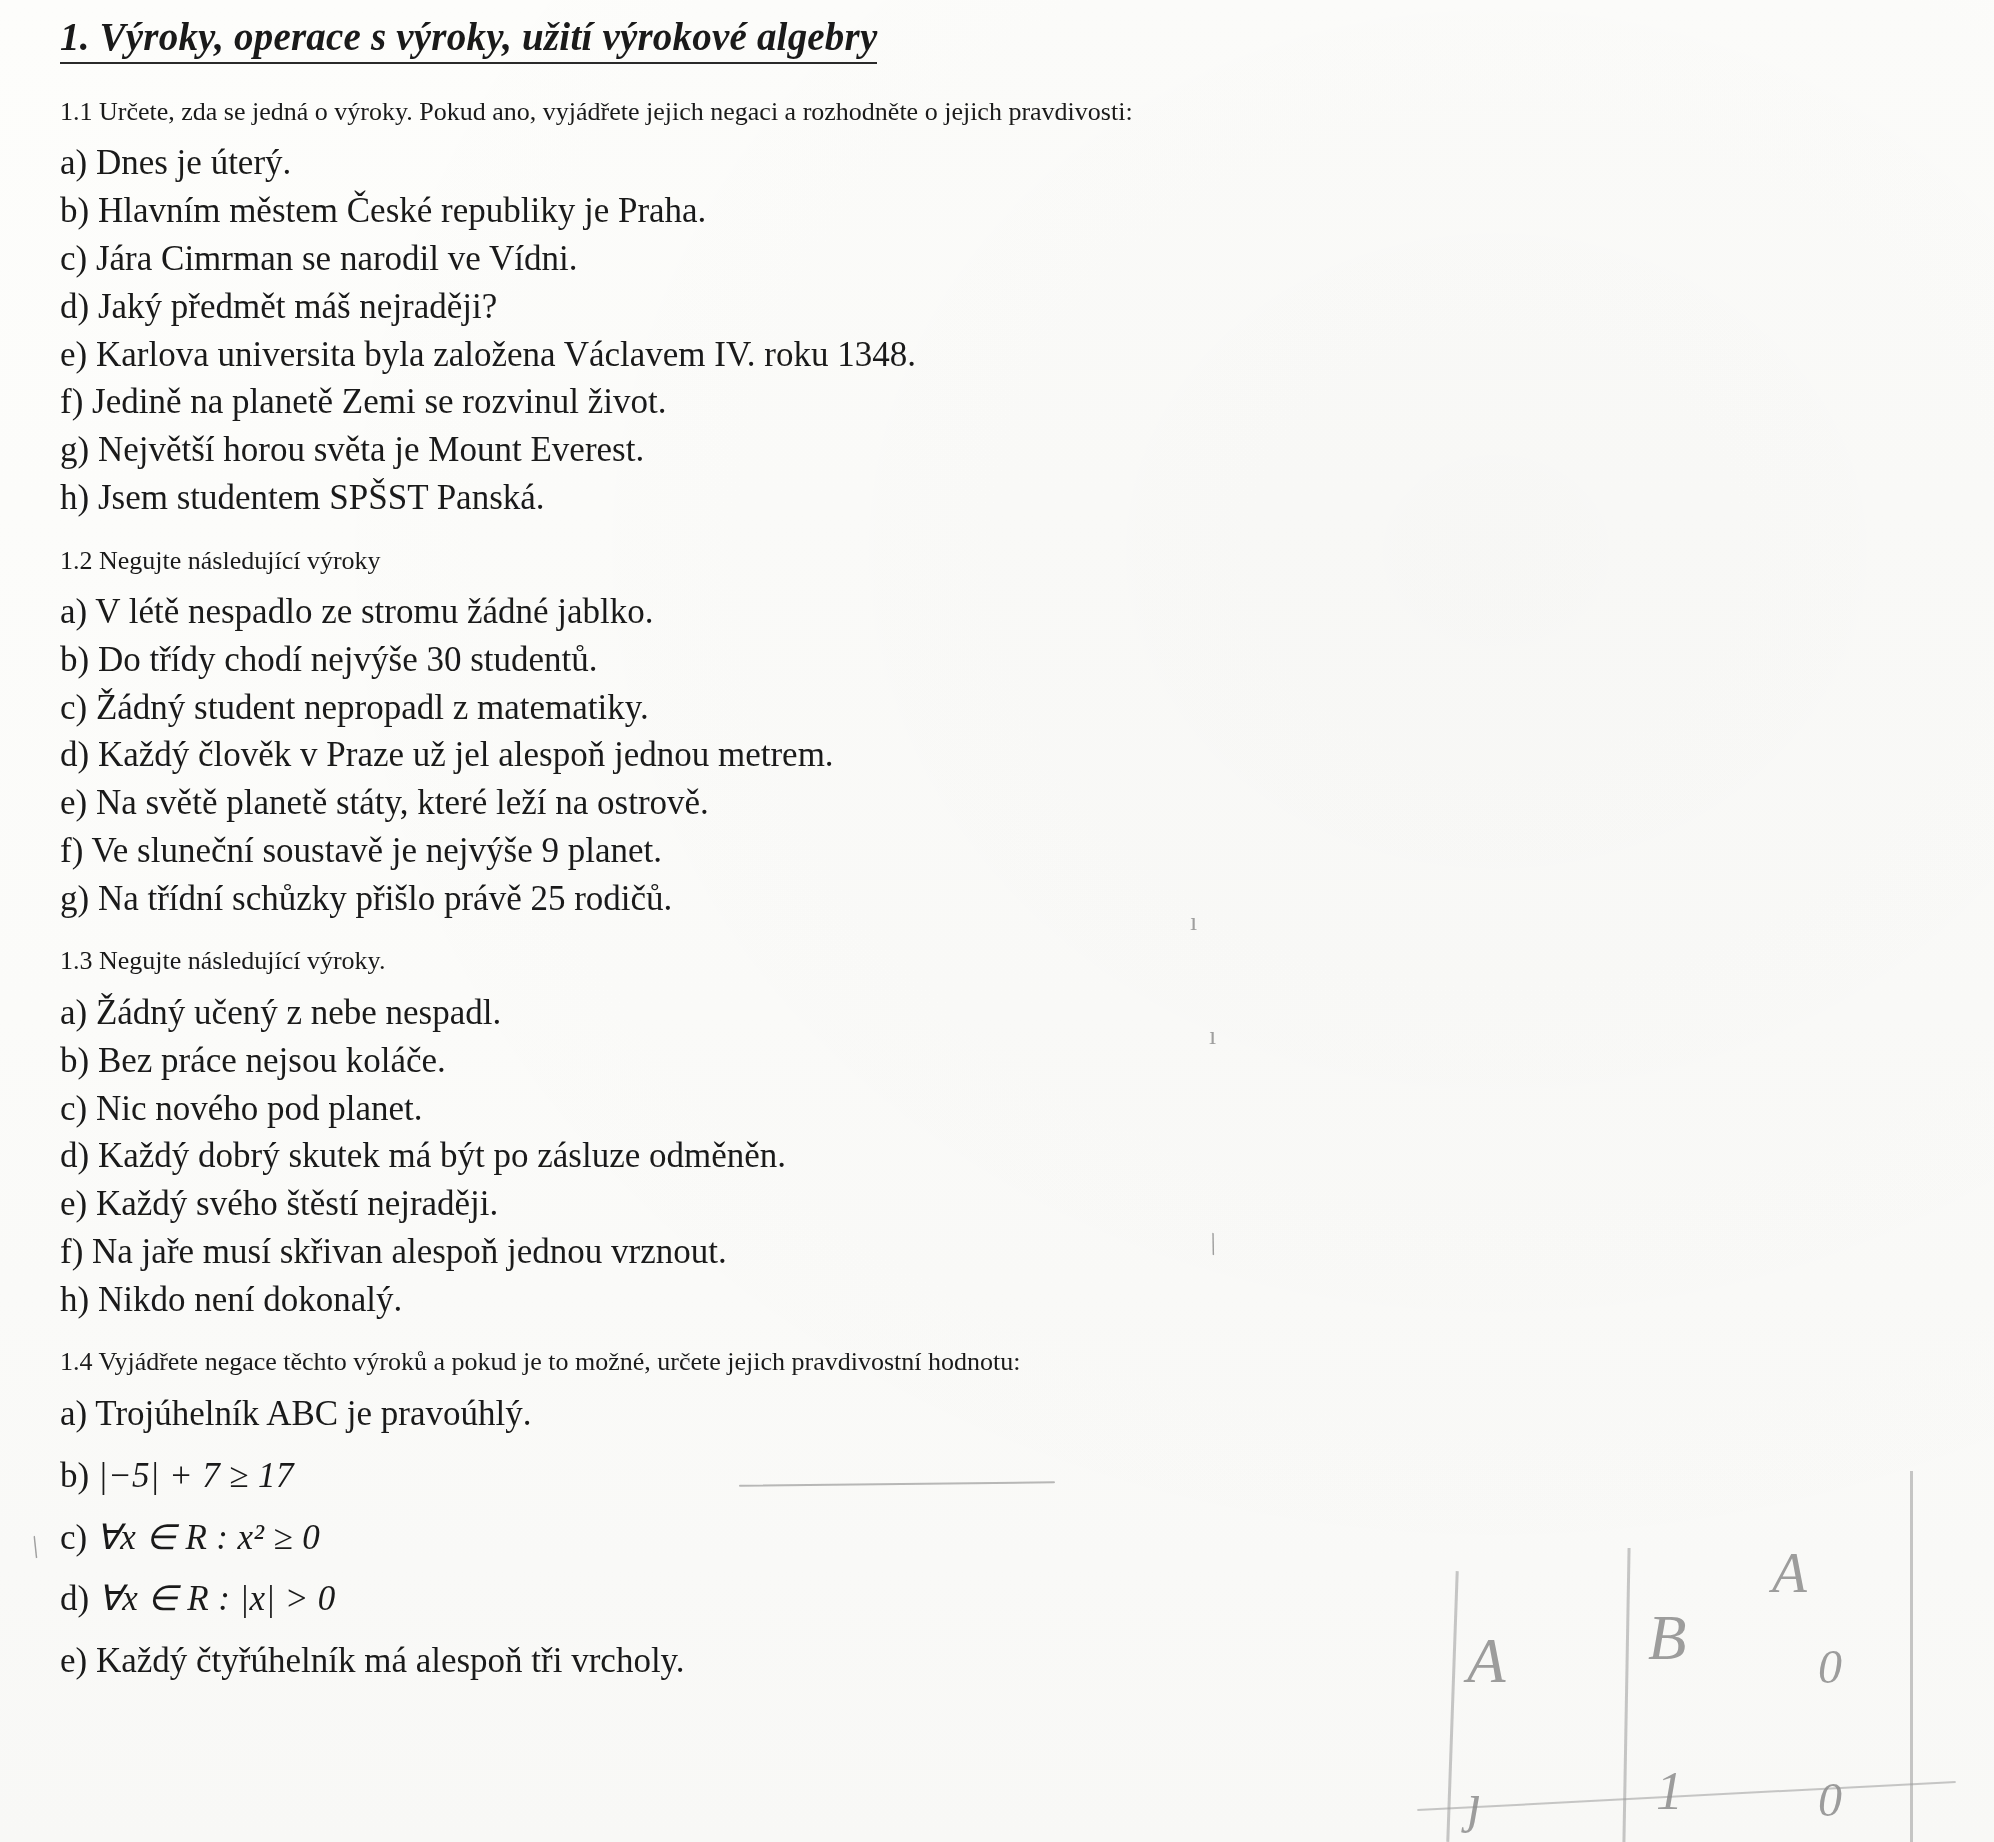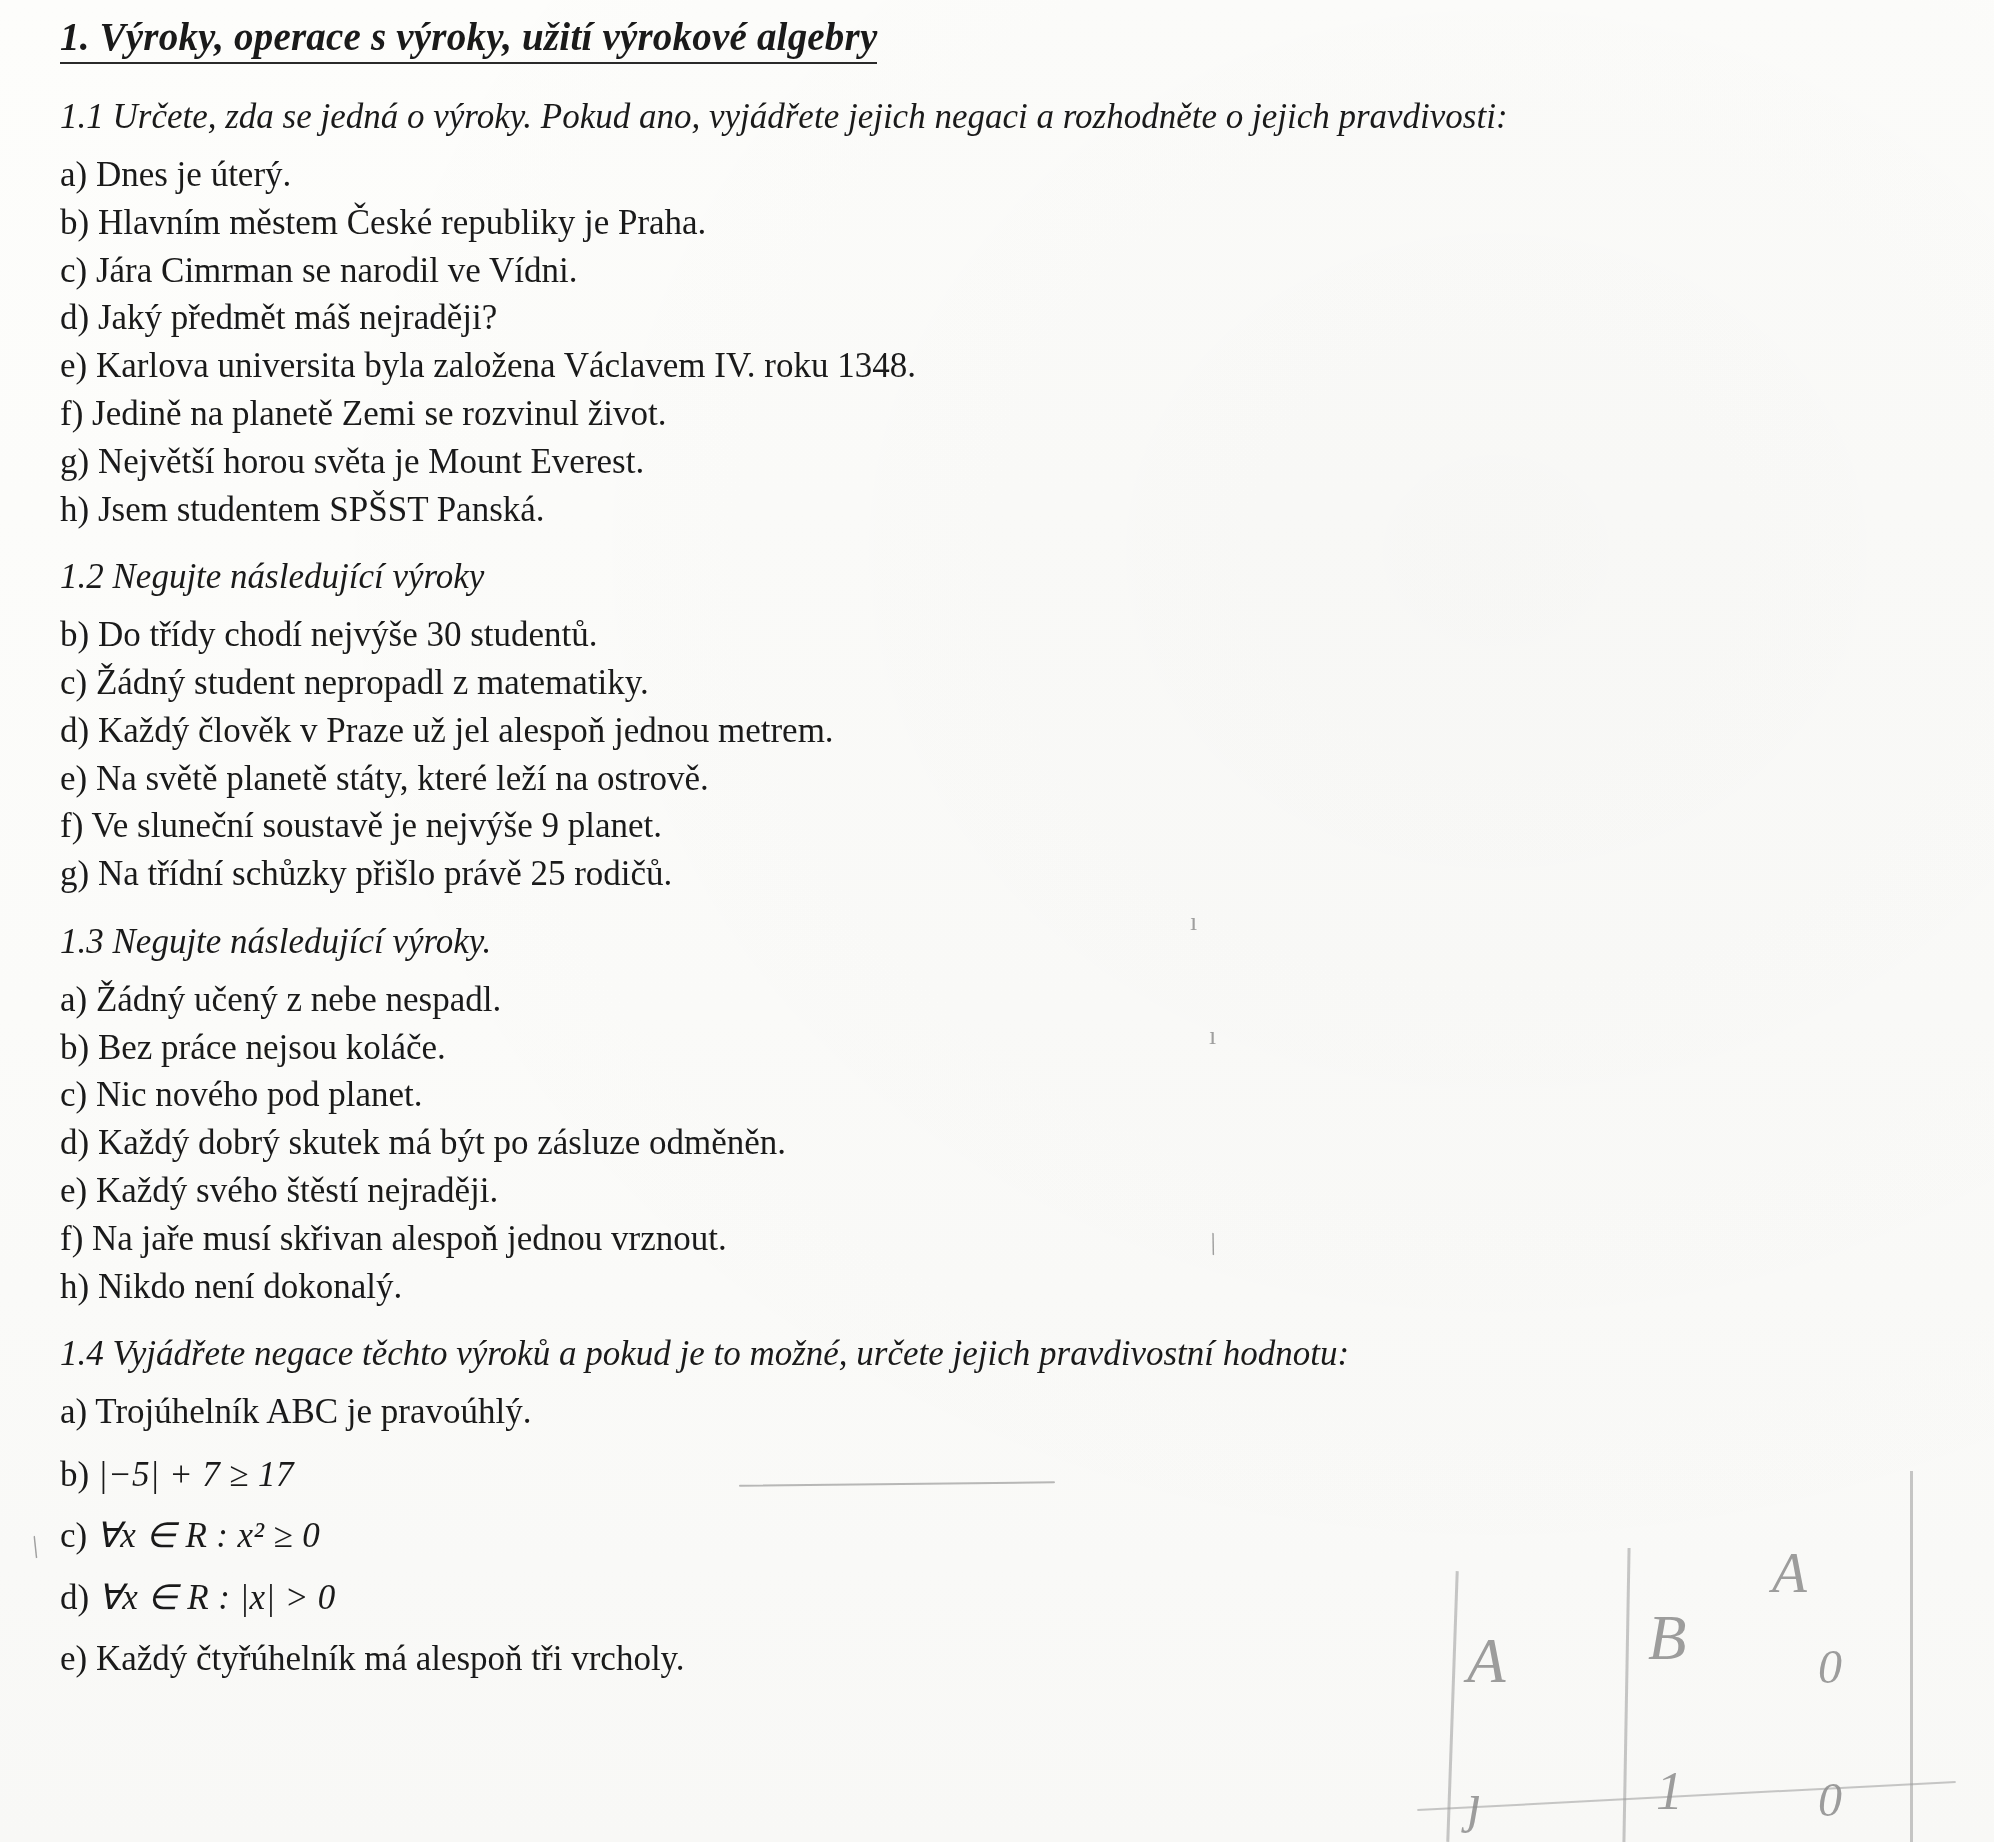--- a/index.html
+++ b/index.html
@@ -42,25 +42,24 @@
     font-size: 39px;
     letter-spacing: 0.2px;
     margin: 0 0 10.8px 0;
     padding: 0 0 3.1px 0;
     display: inline-block;
     border-bottom: 2.3px solid #2a2a2a;
     font-family: "Liberation Serif", serif;
   }
 
   .section-head {
-    font-size: 35px;
+    font-size: 26px;
     line-height: 1.28;
     margin: 23px 0 12.3px 0;
     font-family: "Liberation Serif", serif;
-    font-style: italic;
   }
   .section-head.first { margin-top: 20px; }
 
   .items {
     margin: 0 0 4.6px 0;
   }
   .item {
     font-size: 35px;
     line-height: 1.30;
     margin: 0 0 2.3px 0;
@@ -130,20 +129,21 @@
       <div class="item">d) Jaký předmět máš nejraději?</div>
       <div class="item">e) Karlova universita byla založena Václavem IV. roku 1348.</div>
       <div class="item">f) Jedině na planetě Zemi se rozvinul život.</div>
       <div class="item">g) Největší horou světa je Mount Everest.</div>
       <div class="item">h) Jsem studentem SPŠST Panská.</div>
     </div>
 
     
     <div class="section-head">1.2  Negujte následující výroky</div>
     <div class="items">
+      <div class="item">a) V létě nespadlo ze stromu žádné jablko.</div>
       <div class="item">b) Do třídy chodí nejvýše 30 studentů.</div>
       <div class="item">c) Žádný student nepropadl z matematiky.</div>
       <div class="item">d) Každý člověk v Praze už jel alespoň jednou metrem.</div>
       <div class="item">e) Na světě planetě státy, které leží na ostrově.</div>
       <div class="item">f) Ve sluneční soustavě je nejvýše 9 planet.</div>
       <div class="item">g) Na třídní schůzky přišlo právě 25 rodičů.</div>
     </div>
 
     
     <div class="section-head">1.3  Negujte následující výroky.</div>

